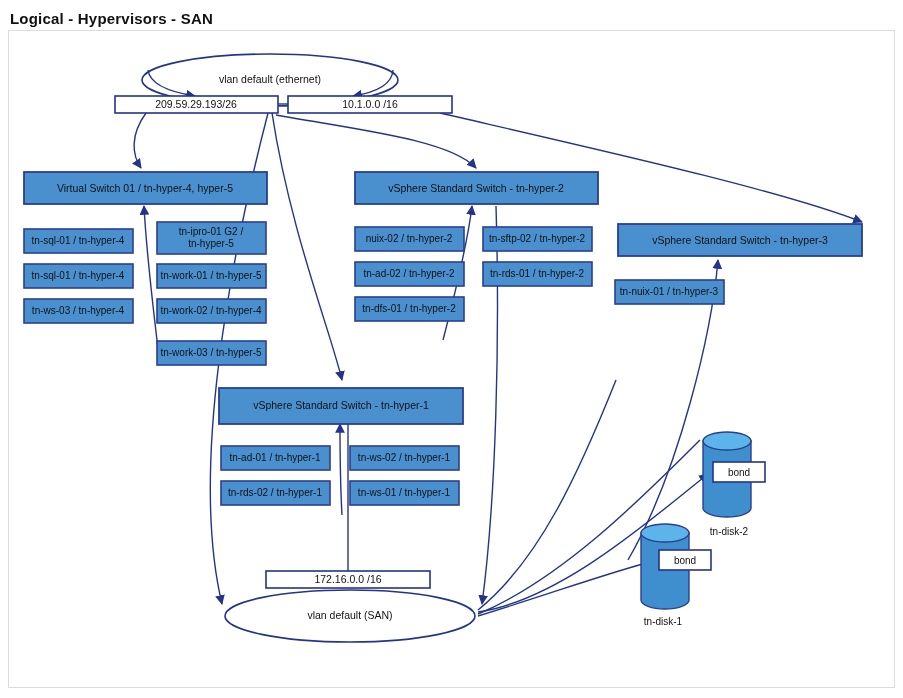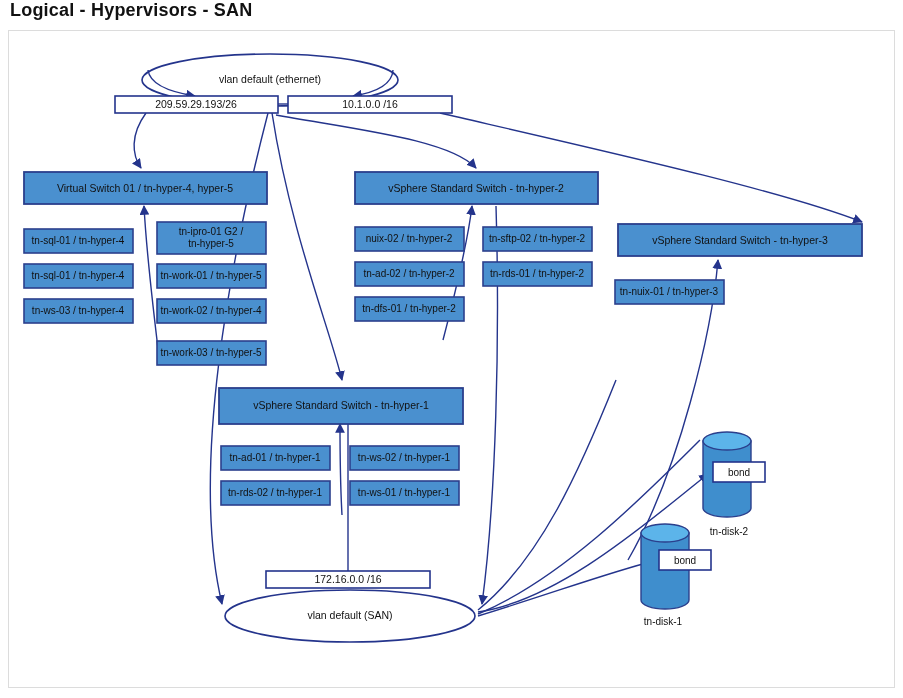--- a/index.html
+++ b/index.html
@@ -11,22 +11,22 @@
   #page {
     position: relative;
     width: 903px;
     height: 698px;
     overflow: hidden;
     background: #ffffff;
   }
   #page-title {
     position: absolute;
     left: 10px;
-    top: 0;
-    font-size: 18px;
+    top: 10px;
+    font-size: 15px;
     font-weight: bold;
     color: #111111;
     letter-spacing: 0.2px;
   }
   #canvas-frame {
     position: absolute;
     left: 8px;
     top: 30px;
     width: 887px;
     height: 658px;

